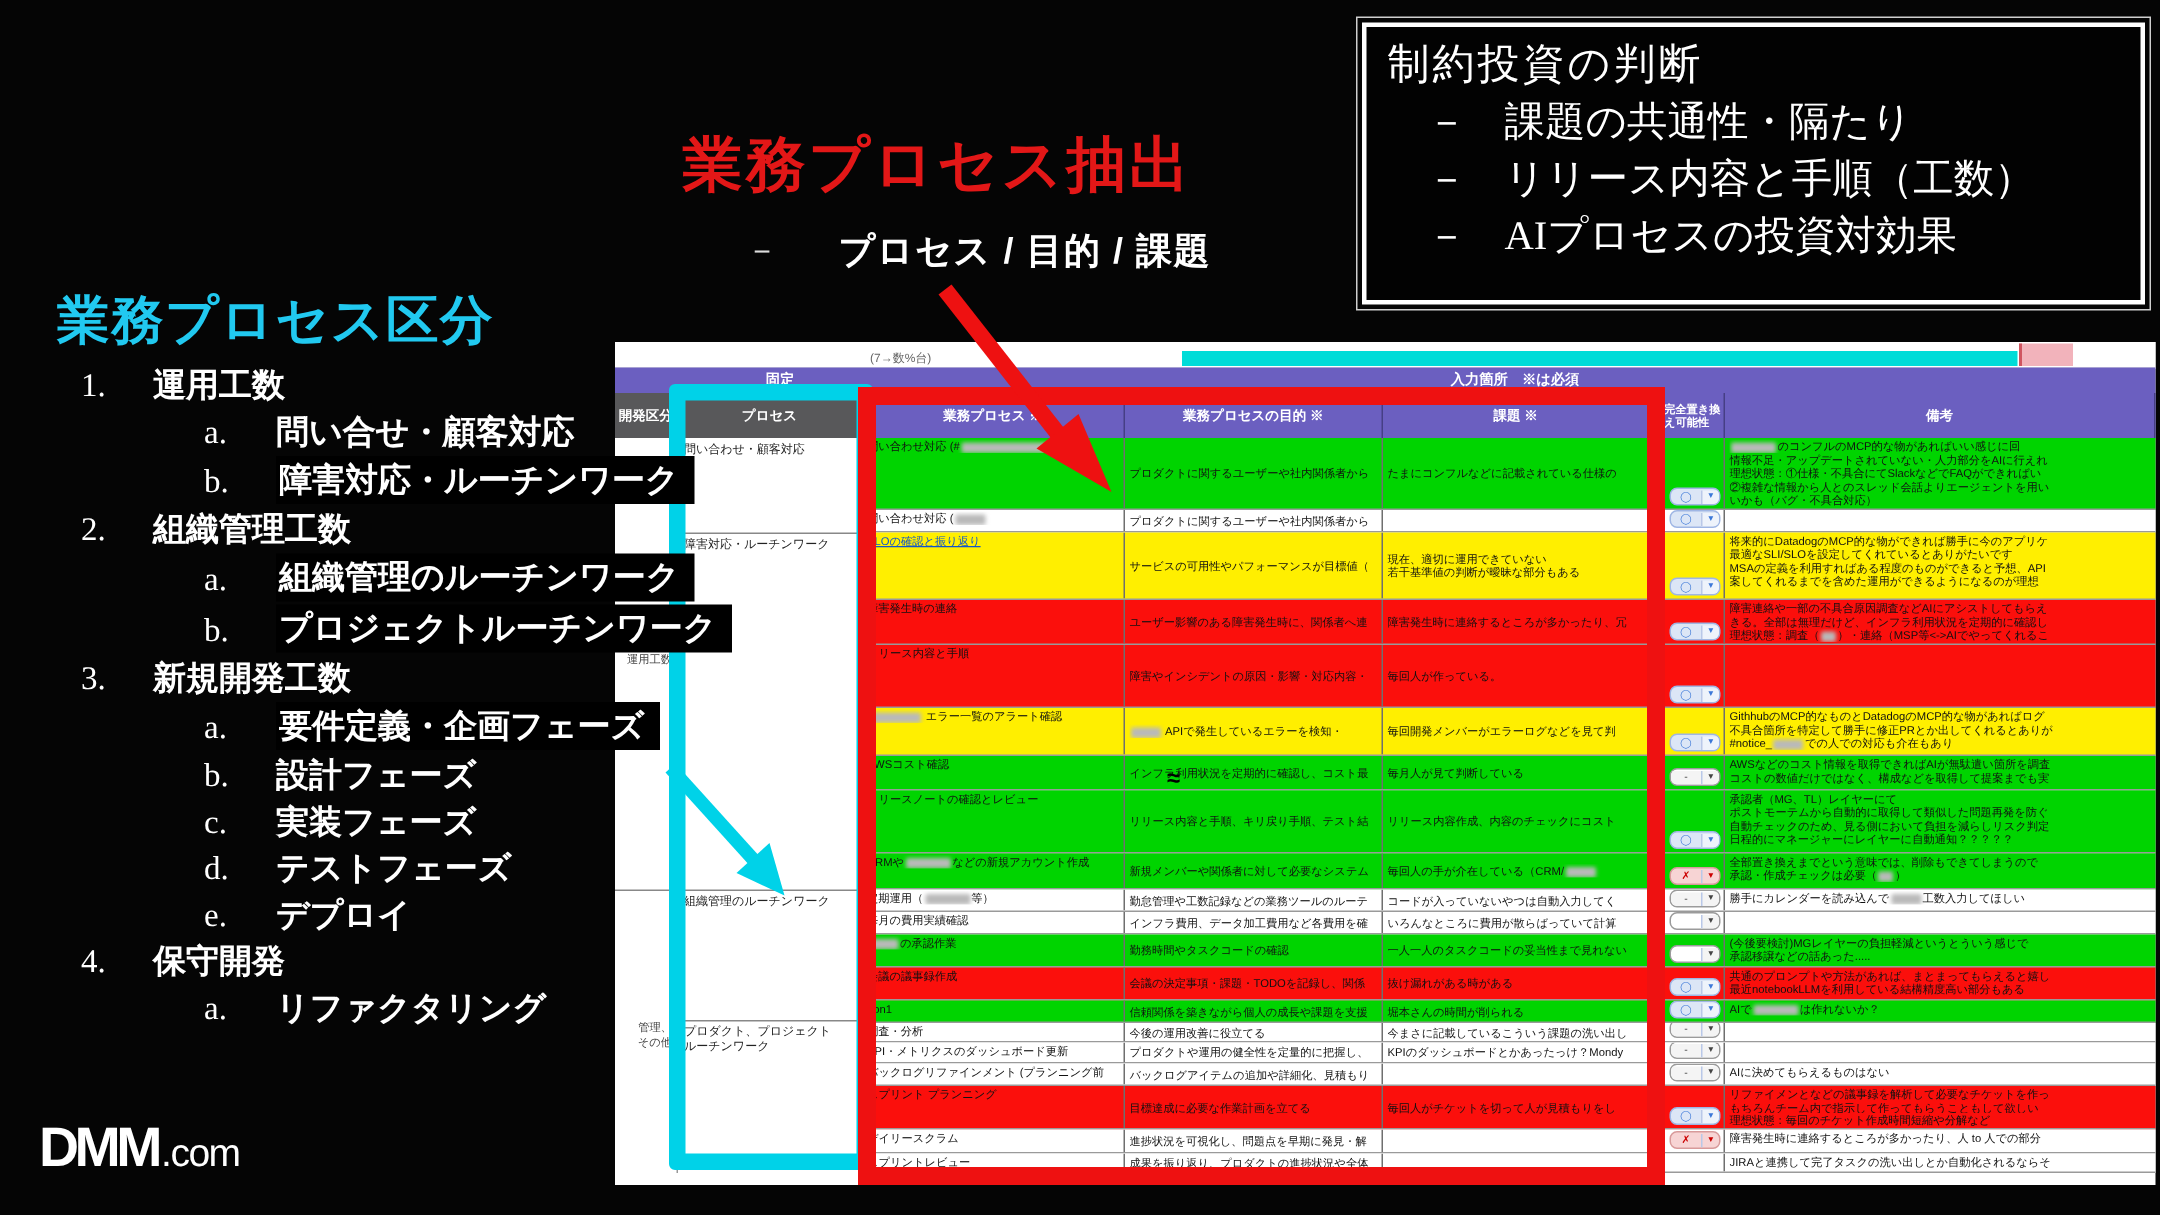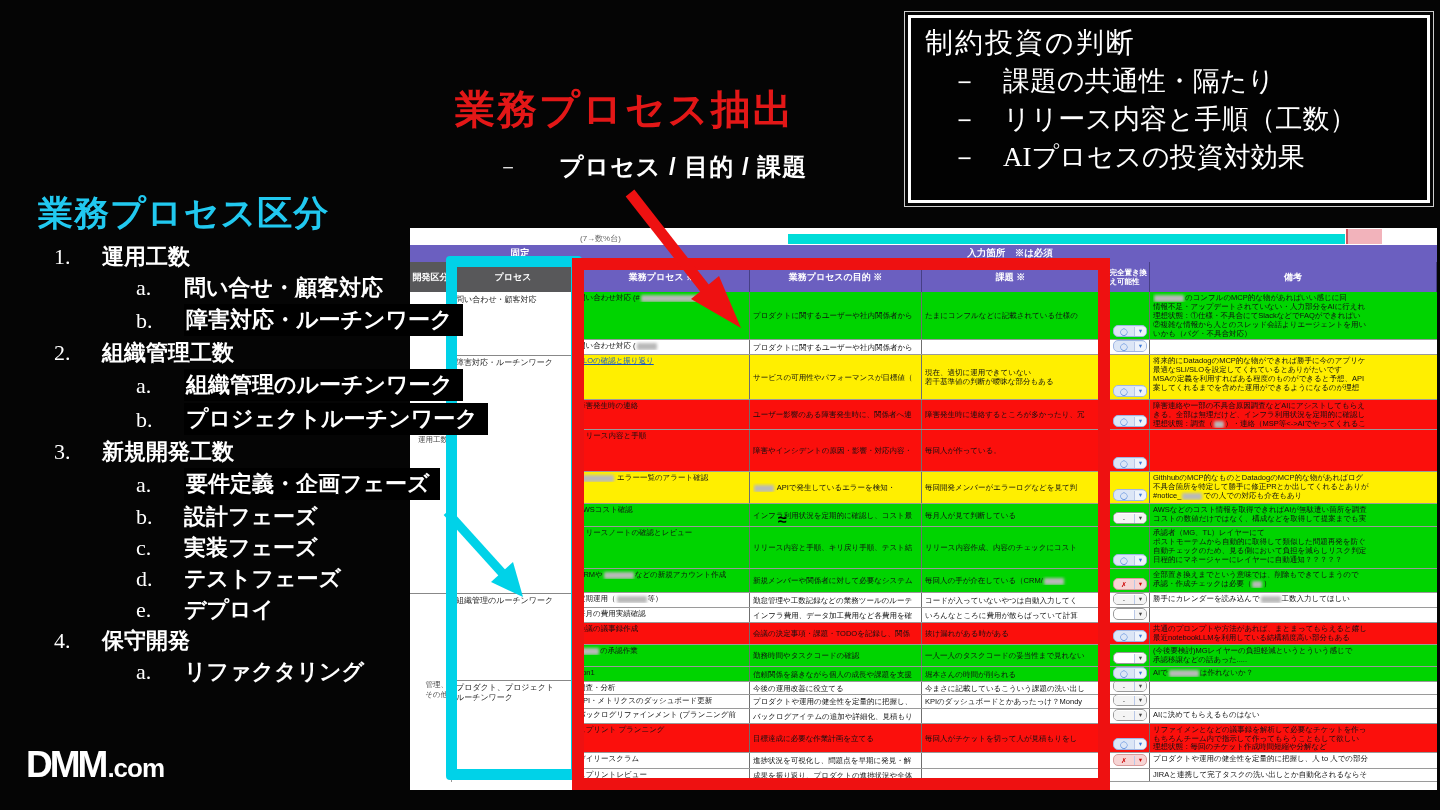--- a/index.html
+++ b/index.html
@@ -70,21 +70,21 @@
   .redact{display:inline-block;height:7px;background:#b9b9b9;border-radius:1px;filter:blur(1.5px);vertical-align:middle;margin:0 1px;}
 
   
   .rrect{position:absolute;left:162px;top:30px;width:538px;height:532px;border:12px solid #ee1111;box-sizing:border-box;z-index:5;pointer-events:none;}
   .crect{position:absolute;left:36px;top:28px;width:136px;height:524px;border:11px solid #00d2e8;border-radius:4px;box-sizing:border-box;z-index:5;pointer-events:none;}
 
   .arrows{position:absolute;left:0;top:0;width:1440px;height:810px;z-index:6;pointer-events:none;}
 
   .logo{position:absolute;left:26px;top:744px;display:flex;align-items:baseline;color:#fff;z-index:7;}
   .logo .m{font-size:37px;font-weight:900;letter-spacing:-3px;}
-  .logo .c{font-size:26px;font-weight:700;margin-left:2px;letter-spacing:-1px;}
+  .logo .c{font-size:26px;font-weight:400;margin-left:2px;letter-spacing:-1px;}
 </style>
 </head>
 <body>
 
 <div class="slide">
 
   <div class="left-head">業務プロセス区分</div>
   <div class="plist">
       <div class="lrow l1">
         <span class="num">1.</span>
@@ -427,60 +427,60 @@
             <div>いろんなところに費用が散らばっていて計算</div>
           </div>
           <div class="cell ai" style="width: 50px;">
             <div class="pill blank">
               <span class="sym"></span>
               <span class="car">▼</span>
             </div>
           </div>
           <div class="cell" style="width: 287px; border-right: none;"></div>
         </div>
+        <div class="srow bg-green" style="height: 22px;">
+          <div class="cell" style="width: 175px;">
+            <div><span class="redact" style="width: 20px;"></span>の承認作業</div>
+          </div>
+          <div class="cell mid" style="width: 172px;">
+            <div>勤務時間やタスクコードの確認</div>
+          </div>
+          <div class="cell mid" style="width: 178px;">
+            <div>一人一人のタスクコードの妥当性まで見れない</div>
+          </div>
+          <div class="cell ai" style="width: 50px;">
+            <div class="pill blank">
+              <span class="sym"></span>
+              <span class="car">▼</span>
+            </div>
+          </div>
+          <div class="cell" style="width: 287px; border-right: none;">
+            <div>(今後要検討)MGレイヤーの負担軽減というとういう感じで</div>
+            <div>承認移譲などの話あった.....</div>
+          </div>
+        </div>
         <div class="srow bg-red" style="height: 22px;">
           <div class="cell" style="width: 175px;">
             <div>会議の議事録作成</div>
           </div>
           <div class="cell mid" style="width: 172px;">
             <div>会議の決定事項・課題・TODOを記録し、関係</div>
           </div>
           <div class="cell mid" style="width: 178px;">
             <div>抜け漏れがある時がある</div>
           </div>
           <div class="cell ai" style="width: 50px;">
             <div class="pill">
               <span class="sym">◯</span>
               <span class="car">▼</span>
             </div>
           </div>
           <div class="cell" style="width: 287px; border-right: none;">
             <div>共通のプロンプトや方法があれば、まとまってもらえると嬉し</div>
             <div>最近notebookLLMを利用している結構精度高い部分もある</div>
-          </div>
-        </div>
-        <div class="srow bg-green" style="height: 22px;">
-          <div class="cell" style="width: 175px;">
-            <div><span class="redact" style="width: 20px;"></span>の承認作業</div>
-          </div>
-          <div class="cell mid" style="width: 172px;">
-            <div>勤務時間やタスクコードの確認</div>
-          </div>
-          <div class="cell mid" style="width: 178px;">
-            <div>一人一人のタスクコードの妥当性まで見れない</div>
-          </div>
-          <div class="cell ai" style="width: 50px;">
-            <div class="pill blank">
-              <span class="sym"></span>
-              <span class="car">▼</span>
-            </div>
-          </div>
-          <div class="cell" style="width: 287px; border-right: none;">
-            <div>(今後要検討)MGレイヤーの負担軽減というとういう感じで</div>
-            <div>承認移譲などの話あった.....</div>
           </div>
         </div>
         <div class="srow bg-green" style="height: 15px;">
           <div class="cell" style="width: 175px;">
             <div>1on1</div>
           </div>
           <div class="cell mid" style="width: 172px;">
             <div>信頼関係を築きながら個人の成長や課題を支援</div>
           </div>
           <div class="cell mid" style="width: 178px;">
@@ -580,21 +580,21 @@
             <div>進捗状況を可視化し、問題点を早期に発見・解</div>
           </div>
           <div class="cell mid" style="width: 178px;"></div>
           <div class="cell ai" style="width: 50px;">
             <div class="pill no">
               <span class="sym">✗</span>
               <span class="car">▼</span>
             </div>
           </div>
           <div class="cell" style="width: 287px; border-right: none;">
-            <div>プロダクトや運用の健全性を定量的に把握し、人 to 人での部分</div>
+            <div>障害発生時に連絡するところが多かったり、人 to 人での部分</div>
           </div>
         </div>
         <div class="srow bg-white" style="height: 13px;">
           <div class="cell" style="width: 175px;">
             <div>スプリントレビュー</div>
           </div>
           <div class="cell mid" style="width: 172px;">
             <div>成果を振り返り、プロダクトの進捗状況や全体</div>
           </div>
           <div class="cell mid" style="width: 178px;"></div>

